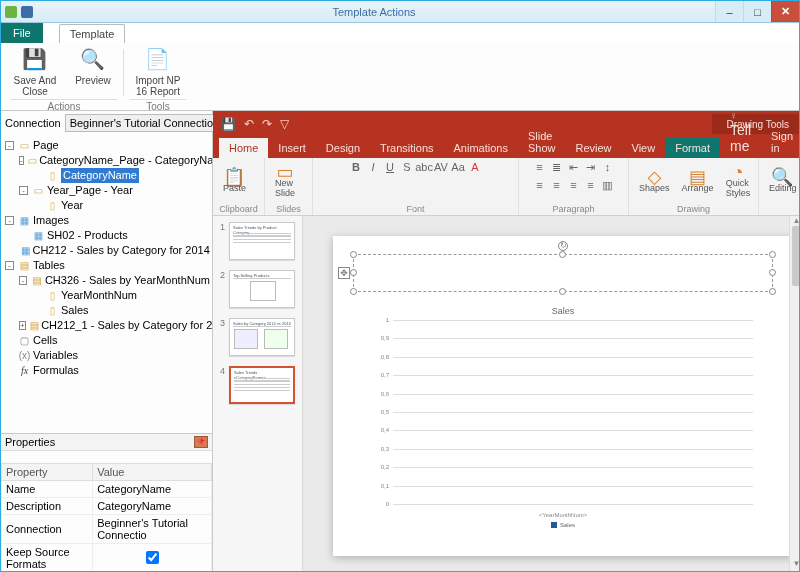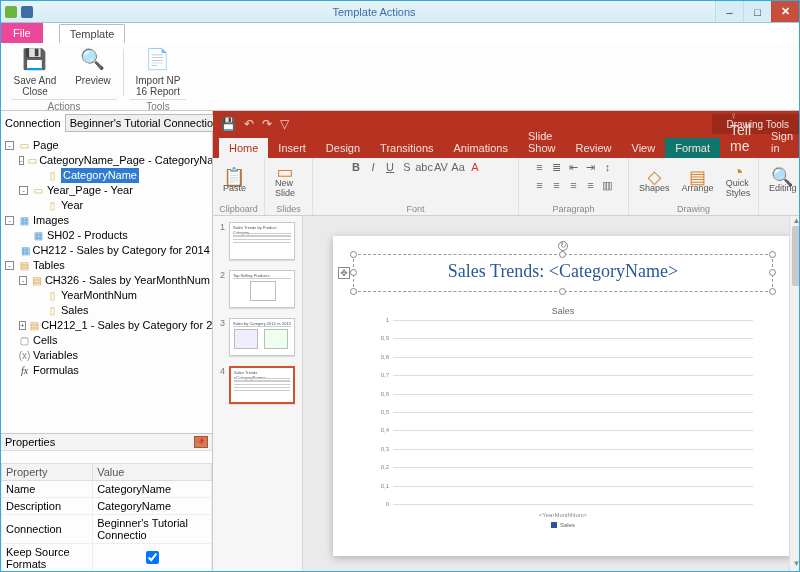--- a/index.html
+++ b/index.html
@@ -12,21 +12,21 @@
   .winbtns { display:flex; height:100%; }
   .winbtn { width:28px; display:flex; align-items:center; justify-content:center; font-size:11px; cursor:pointer; border-left:1px solid rgba(0,0,0,.08);}
   .winbtn.min { background:#d7ecf7;}
   .winbtn.max { background:#d7ecf7;}
   .winbtn.close { background:#c94f3d; color:#fff; font-weight:bold;}
   .qicon { width:12px; height:12px; background:#6cb33f; border-radius:2px; display:inline-block;}
   .disk { width:12px; height:12px; background:#3a6ea5; border-radius:2px; display:inline-block;}
 
   
   .apptabs { height:20px; background:#fff; display:flex; align-items:flex-end; font-size:11px;}
-  .apptab-file { background:#ec4899; color:#fff; padding:3px 12px; height:20px; display:flex; align-items:center;}
+  .apptab-file { background:#0f766e; color:#fff; padding:3px 12px; height:20px; display:flex; align-items:center;}
   .apptab-sel  { background:#fff; color:#444; padding:3px 10px; border:1px solid #bbb; border-bottom:none; border-radius:2px 2px 0 0; margin-left:16px;}
   
   
   .ribbon { height:68px; border-bottom:1px solid #c9c9c9; display:flex; gap:0; padding:2px 4px 0 4px; background:#fdfdfd;}
   .rgroup { display:flex; flex-direction:column; align-items:center; padding:0 6px; }
   .rgroup .row { display:flex; gap:10px; }
   .ritem { display:flex; flex-direction:column; align-items:center; width:48px; font-size:10px; color:#444; gap:2px; cursor:pointer;}
   .ritem .ic { width:28px; height:28px; display:flex; align-items:center; justify-content:center; font-size:20px; color:#3978b3;}
   .rlabel { font-size:10px; color:#7a7a7a; border-top:1px solid #ddd; padding-top:1px; margin-top:2px; width:100%; text-align:center;}
   .rsep { width:1px; background:#ddd; margin:4px 0 14px 0;}
@@ -445,21 +445,20 @@
             <div class="rot"></div>
             <div class="anchor">✥</div>
             <div class="h tl"></div>
               <div class="h tm"></div>
               <div class="h tr"></div>
             <div class="h ml"></div>
               <div class="h mr"></div>
             <div class="h bl"></div>
               <div class="h bm"></div>
               <div class="h br"></div>
-            <div class="stitle">Sales Trends: &lt;CategoryName&gt;</div>
           </div>
           <div class="chart">
             <div class="ctitle">Sales</div>
             <div class="axes" id="axes">
                 <div class="gline" style="top: 100%;"></div>
                 <div class="ytick" style="top: 100%;">0</div>
                 <div class="gline" style="top: 90%;"></div>
                 <div class="ytick" style="top: 90%;">0,1</div>
                 <div class="gline" style="top: 80%;"></div>
                 <div class="ytick" style="top: 80%;">0,2</div>

